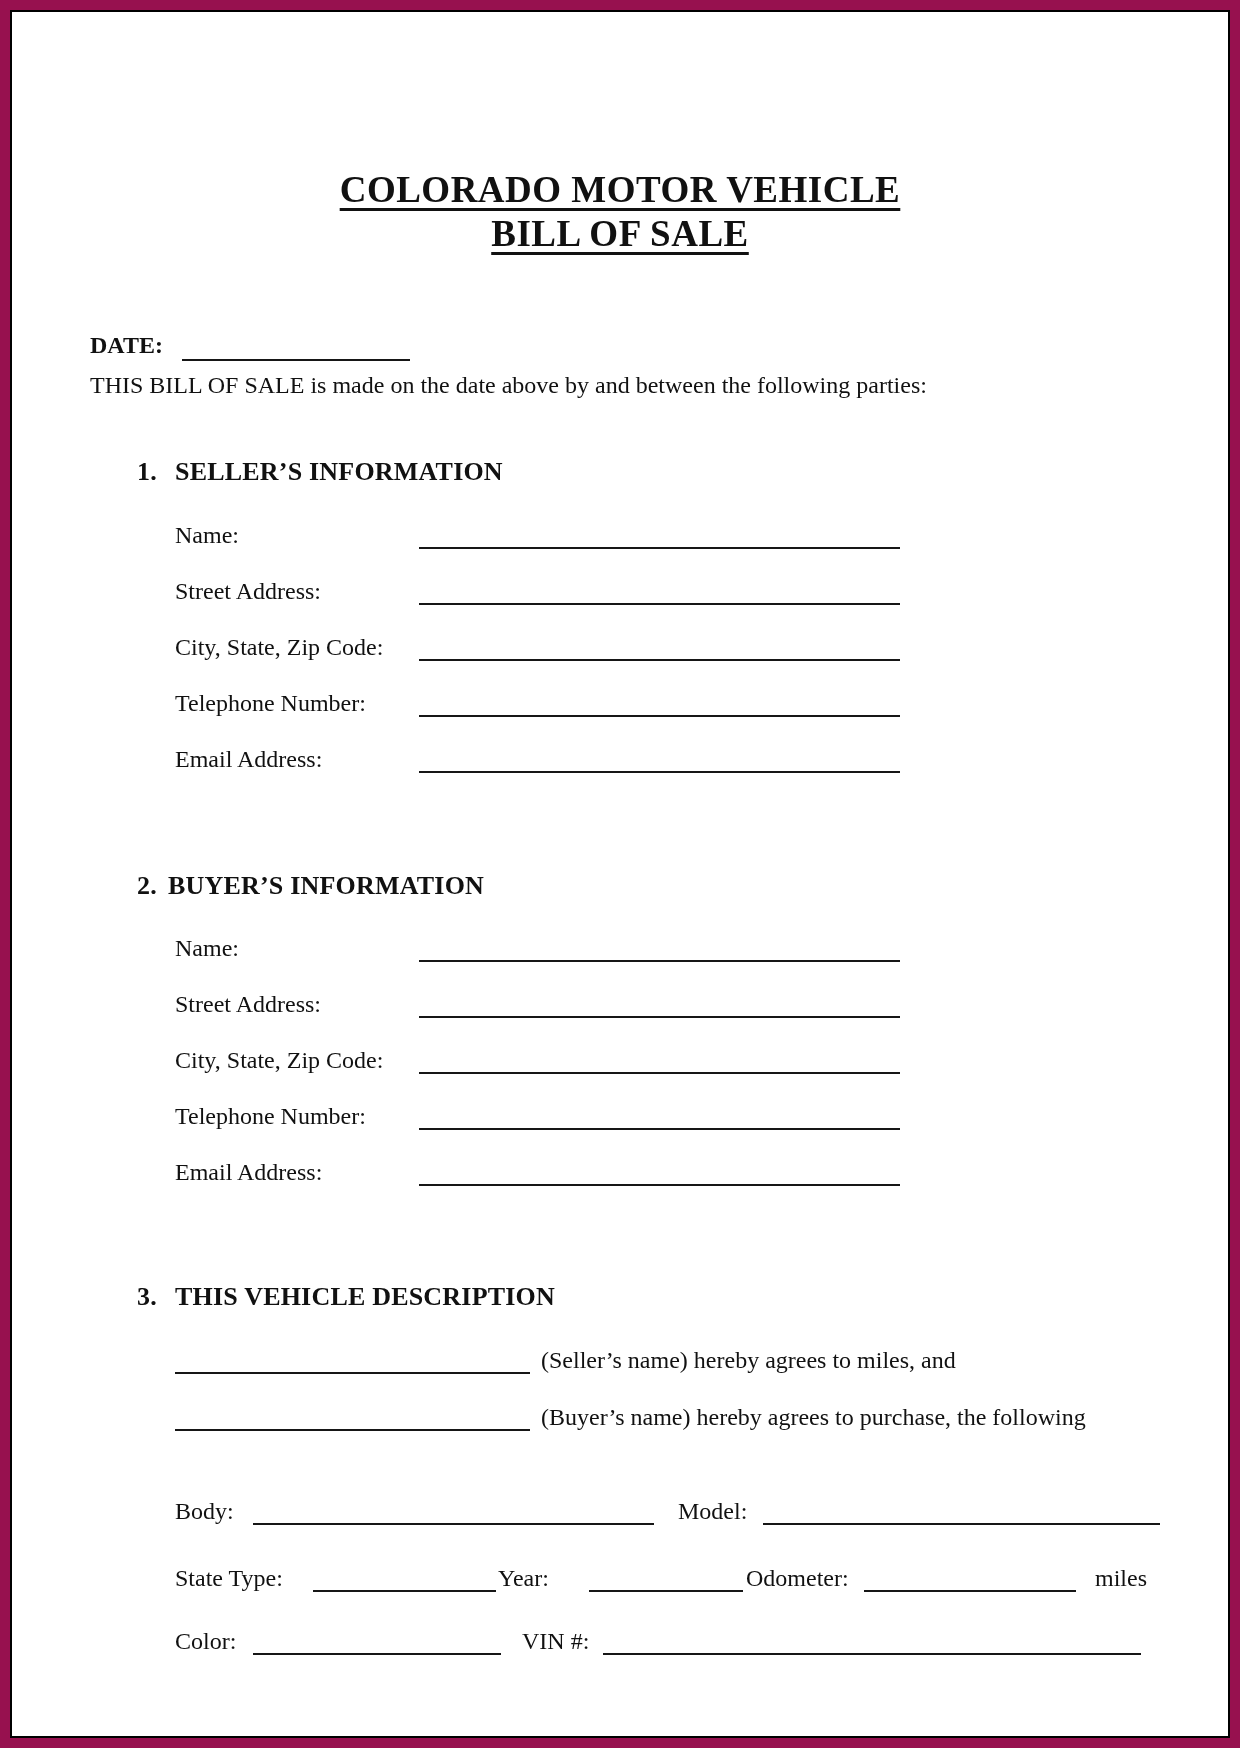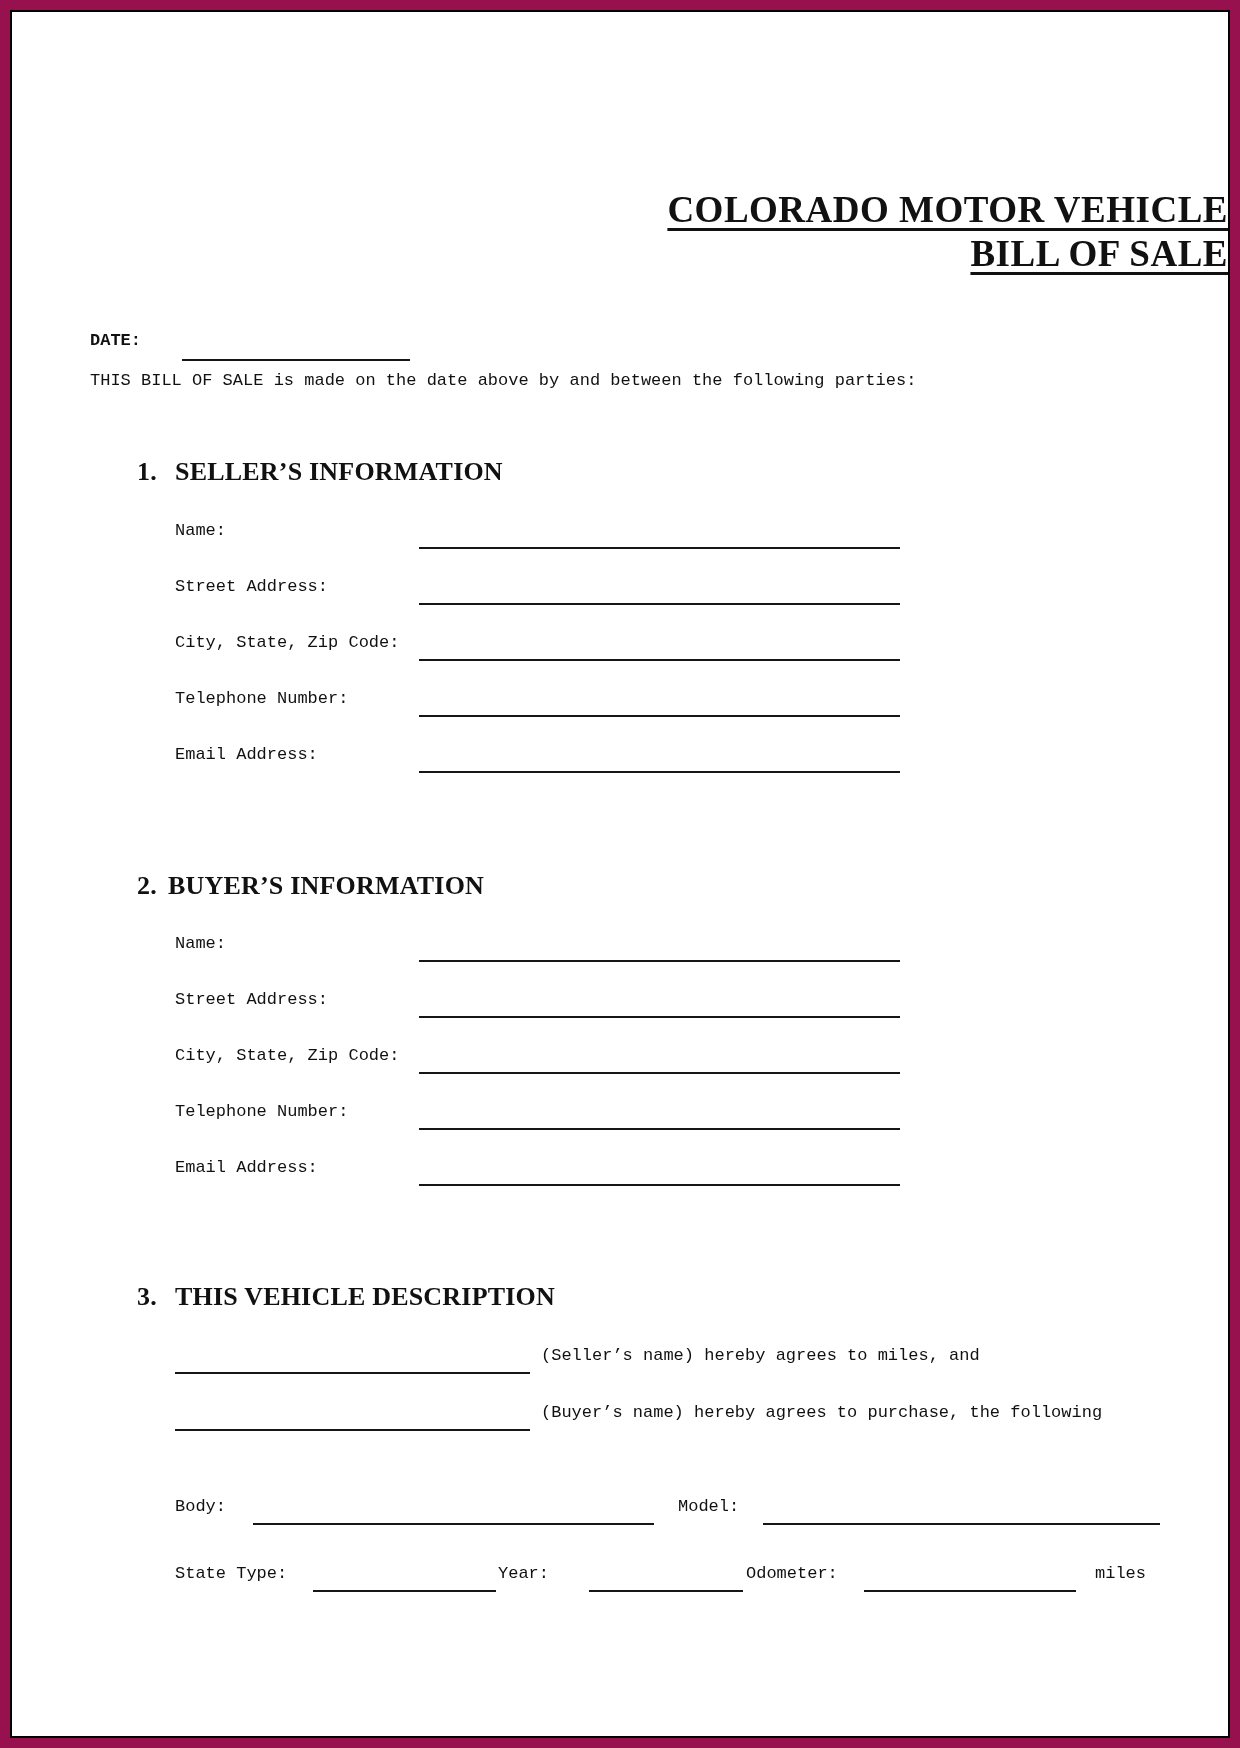--- a/index.html
+++ b/index.html
@@ -15,30 +15,30 @@
     position:relative;
     overflow:hidden;
   }
   .sheet{
     position:absolute;
     top:10px;left:10px;right:10px;bottom:10px;
     background:#ffffff;
     border:2px solid #000000;
   }
   .row{position:absolute;left:0;right:0;height:40px;white-space:nowrap;}
-  .txt{position:absolute;font-size:17px;line-height:1.1;font-family:Liberation Mono, monospace;}
+  .txt{position:absolute;font-size:24px;line-height:1.1;}
   .bold{font-weight:bold;}
   .fill-line{
     position:absolute;
     border-top:2px solid #161616;
     height:0;
   }
   .doc-title{
-    position:absolute;top:176px;left:0;right:0;
-    text-align:right;
+    position:absolute;top:156px;left:0;right:0;
+    text-align:center;
     font-size:37px;line-height:44px;font-weight:bold;
     letter-spacing:0.5px;
   }
   .doc-title .tline{
     text-decoration:underline;
     text-decoration-thickness:3px;
     text-underline-offset:6px;
   }
   .heading{position:absolute;font-size:26px;font-weight:bold;line-height:1.1;letter-spacing:0.2px;}
 </style>
@@ -138,14 +138,20 @@
   <div class="row" style="top:1553px">
     <span class="txt" style="left:163px">State Type:</span>
     <span class="fill-line" style="left:301px;top:25px;width:183px"></span>
     <span class="txt" style="left:486px">Year:</span>
     <span class="fill-line" style="left:577px;top:25px;width:154px"></span>
     <span class="txt" style="left:734px">Odometer:</span>
     <span class="fill-line" style="left:852px;top:25px;width:212px"></span>
     <span class="txt" style="left:1083px">miles</span>
   </div>
 
+  <div class="row" style="top:1616px">
+    <span class="txt" style="left:163px">Color:</span>
+    <span class="fill-line" style="left:241px;top:25px;width:248px"></span>
+    <span class="txt" style="left:510px">VIN #:</span>
+    <span class="fill-line" style="left:591px;top:25px;width:538px"></span>
+  </div>
 
 </div>
 
 </body></html>

